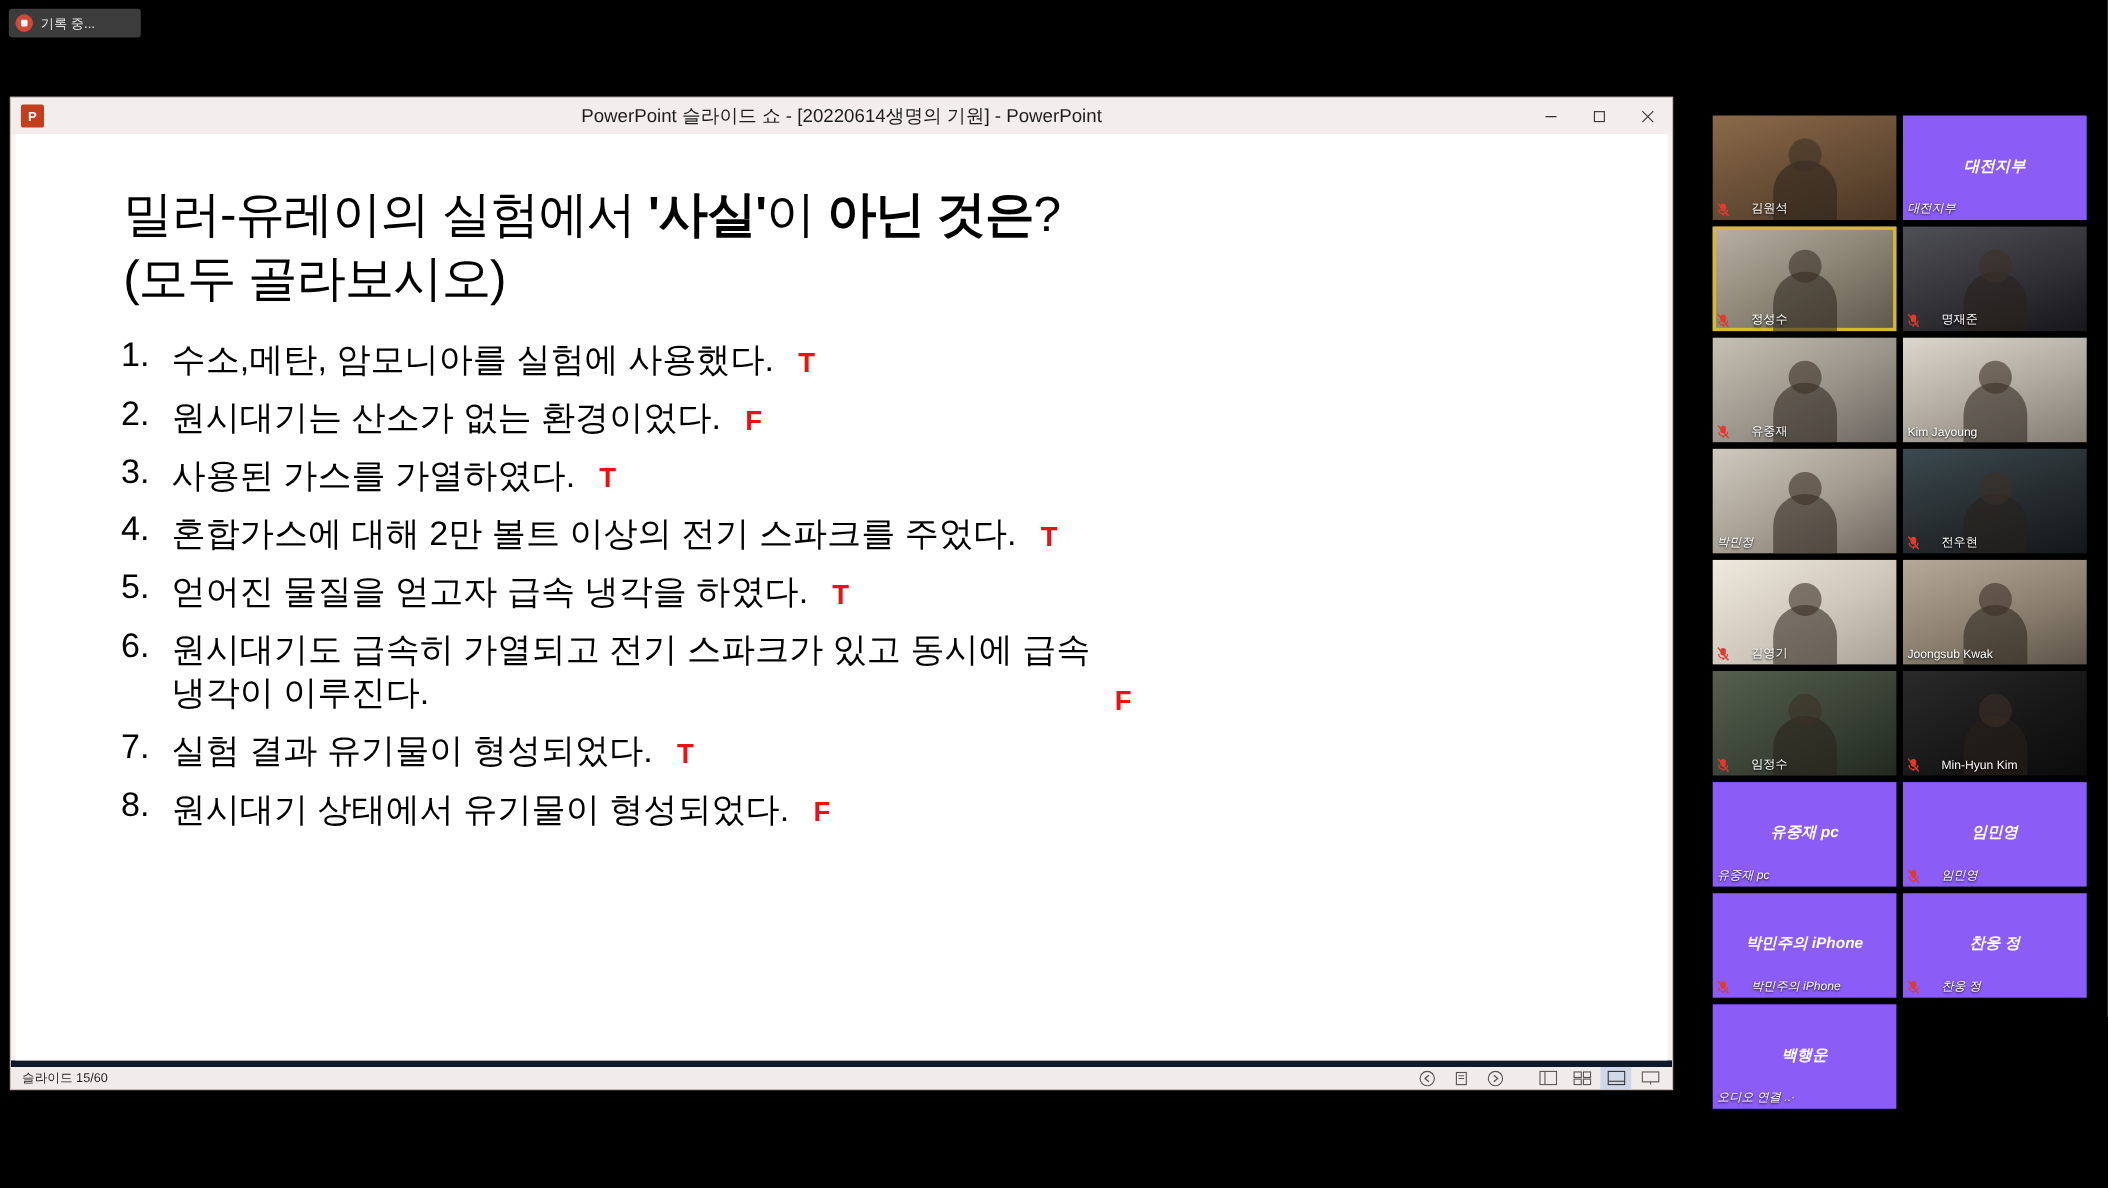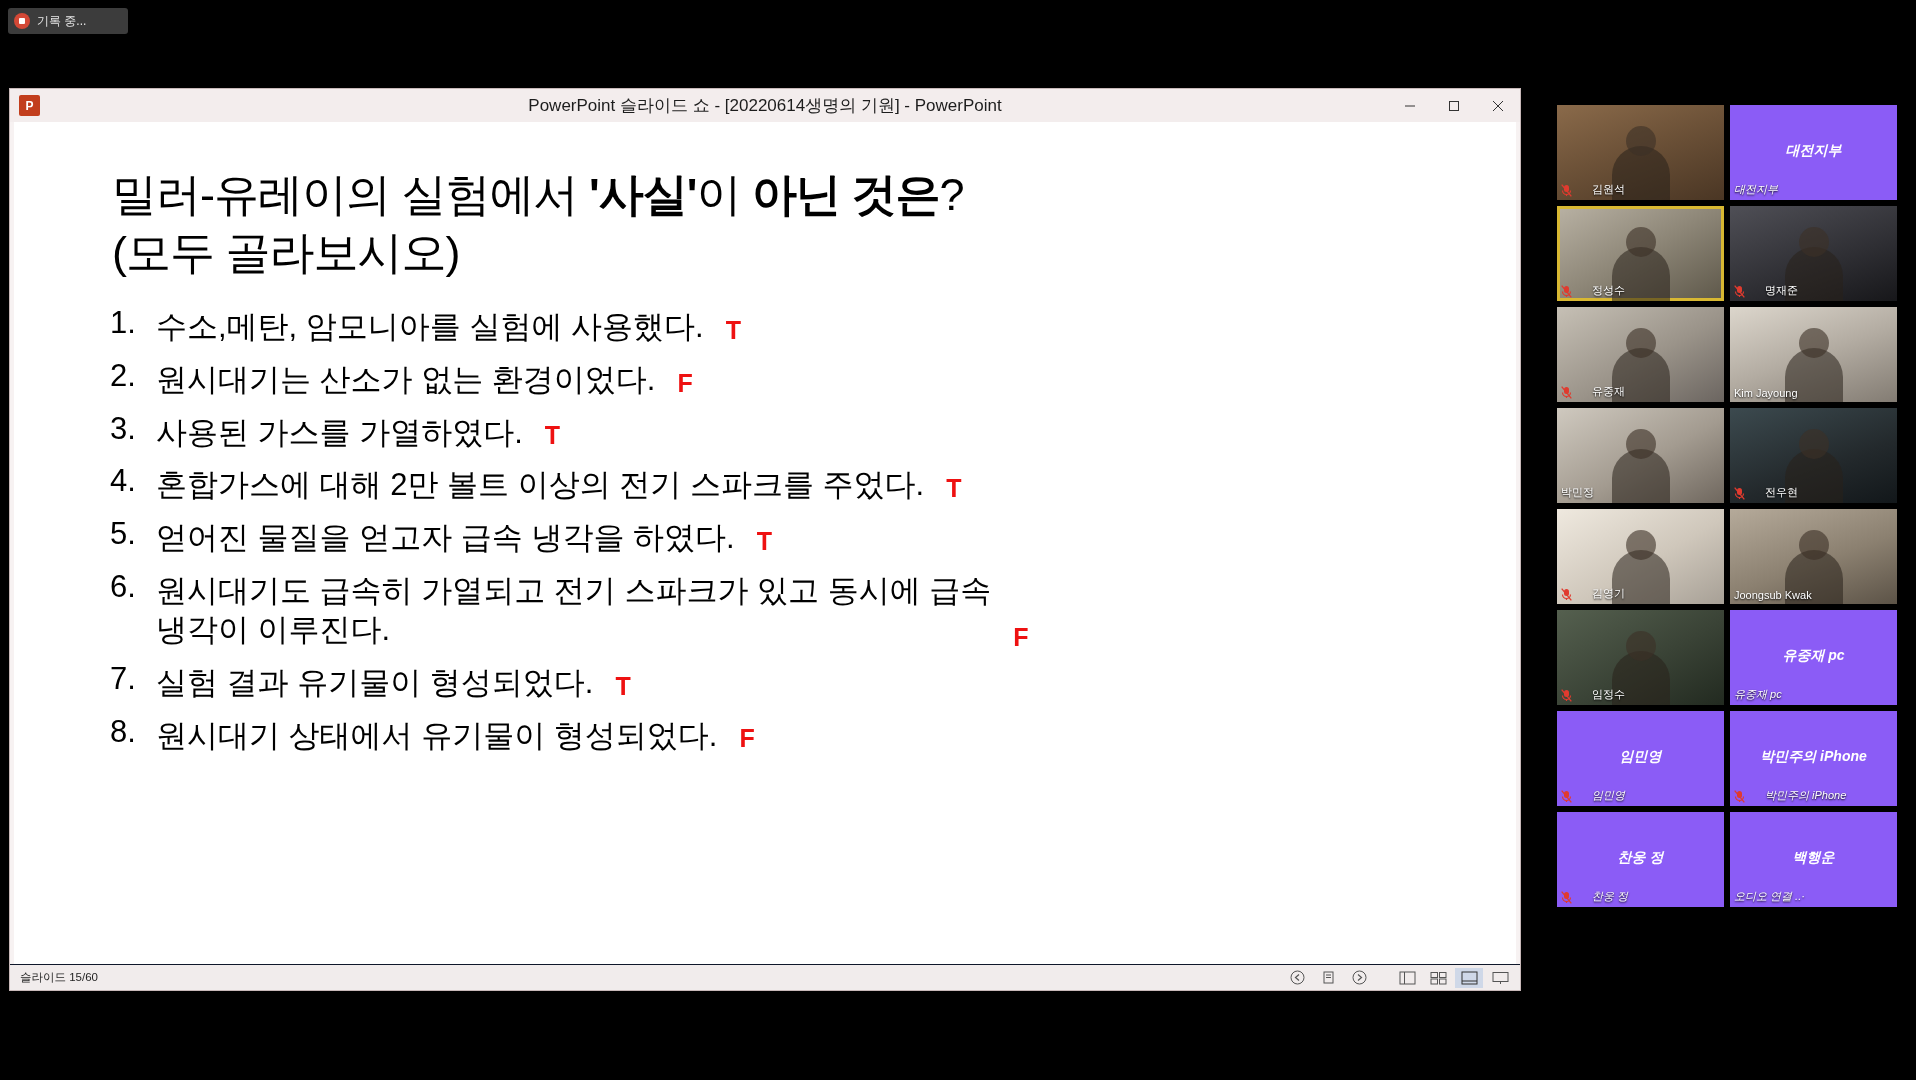--- a/index.html
+++ b/index.html
@@ -174,21 +174,21 @@
 
   
   .ppt-statusbar {
     height: 26px;
     flex: 0 0 auto;
     background: #f1ecec;
     display: flex;
     align-items: center;
     padding: 0 6px;
     box-sizing: border-box;
-    border-top: 1px solid #0f172a;
+    border-top: 6px solid #0f172a;
   }
   .status-text {
     font-size: 11.5px;
     color: #1f1f1f;
     margin-left: 4px;
   }
   .status-right {
     margin-left: auto;
     display: flex;
     align-items: center;
@@ -252,21 +252,21 @@
     font-weight: bold;
   }
   .tile-nm-only { background: #8b5cf6; font-style: italic; }
 
   
   .bg1 { background: linear-gradient(160deg,#8a6a4a 0%,#6d5238 45%,#4a3624 100%); }
   .bg2 { background: linear-gradient(150deg,#b9b2a4 0%,#8d8677 50%,#5d5749 100%); padding-left: 42px; }
   .bg3 { background: linear-gradient(160deg,#4f4f56 0%,#2e2e33 60%,#17171a 100%); }
   .bg4 { background: linear-gradient(150deg,#c6c0b5 0%,#9a9389 55%,#6b6560 100%); }
   .bg5 { background: linear-gradient(160deg,#dcd6cc 0%,#b3aca2 50%,#837c73 100%); }
-  .bg6 { background: linear-gradient(150deg,#cfc9bf 0%,#a39b90 55%,#6f675e 100%); }
+  .bg6 { background: linear-gradient(150deg,#cfc9bf 0%,#a39b90 55%,#6f675e 100%); font-style: italic; }
   .bg7 { background: linear-gradient(160deg,#3c4a4f 0%,#23292c 60%,#12171a 100%); }
   .bg8 { background: linear-gradient(150deg,#efe9df 0%,#cfc7bb 55%,#a7a096 100%); }
   .bg9 { background: linear-gradient(160deg,#b5aa9a 0%,#8b8070 55%,#5c5347 100%); }
   .bg10 { background: linear-gradient(150deg,#55604f 0%,#3a4336 55%,#222a20 100%); }
   .bg11 { background: linear-gradient(150deg,#2a2a2a 0%,#161616 60%,#0b0b0b 100%); }
   .silhouette {
     position: absolute;
     left: 50%;
     bottom: 0;
     transform: translateX(-50%);
@@ -572,20 +572,35 @@
               <rect x="3" y="1" width="5" height="7" rx="2.5" fill="#e03b2f"></rect>
               <path d="M1.5 6.5 a4 4 0 0 0 8 0" fill="none" stroke="#e03b2f" stroke-width="1.2"></path>
               <line x1="5.5" y1="10" x2="5.5" y2="12" stroke="#e03b2f" stroke-width="1.2"></line>
               <line x1="0.7" y1="0.7" x2="10.3" y2="12.3" stroke="#e03b2f" stroke-width="1.3"></line>
             </svg>
         </span>
         <span>임정수</span>
       </div>
     </div>
 
+    <div class="tile bg11">
+      <div class="silhouette"></div>
+        <div class="head"></div>
+      <div class="tile-name">
+        <span class="mute-ic">
+          <svg width="11" height="13" viewBox="0 0 11 13">
+              <rect x="3" y="1" width="5" height="7" rx="2.5" fill="#e03b2f"></rect>
+              <path d="M1.5 6.5 a4 4 0 0 0 8 0" fill="none" stroke="#e03b2f" stroke-width="1.2"></path>
+              <line x1="5.5" y1="10" x2="5.5" y2="12" stroke="#e03b2f" stroke-width="1.2"></line>
+              <line x1="0.7" y1="0.7" x2="10.3" y2="12.3" stroke="#e03b2f" stroke-width="1.3"></line>
+            </svg>
+        </span>
+        <span>Min-Hyun Kim</span>
+      </div>
+    </div>
 
     <div class="tile tile-nm-only">
       <div class="tile-center-name">유중재 pc</div>
       <div class="tile-name">
         <span>유중재 pc</span>
       </div>
     </div>
 
     <div class="tile tile-nm-only">
       <div class="tile-center-name">임민영</div>

